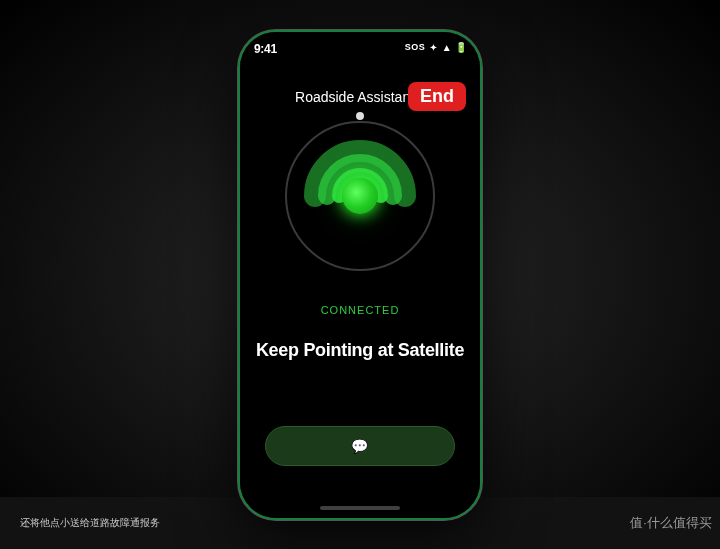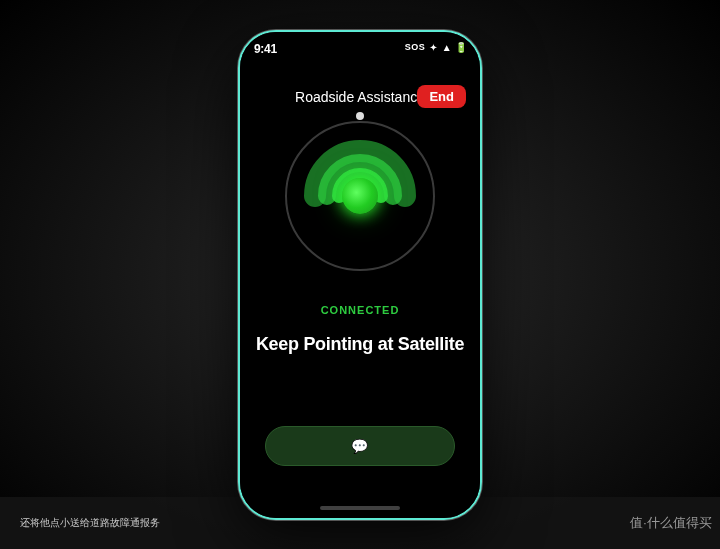--- a/index.html
+++ b/index.html
@@ -54,21 +54,21 @@
       color: #999;
       font-size: 13px;
     }
 
     
     .phone {
       width: 244px;
       height: 490px;
       background: #000000;
       border-radius: 38px;
-      border: 2px solid #5eead4;
+      border: 2px solid #15803d;
       position: relative;
       overflow: hidden;
       box-shadow:
         0 0 0 1px #555,
         0 20px 60px rgba(0,0,0,0.8),
         inset 0 0 0 1px #222;
       z-index: 10;
     }
 
     
@@ -172,21 +172,21 @@
     .nav-title {
       color: #fff;
       font-size: 14px;
       font-weight: 500;
     }
     .nav-end-btn {
       position: absolute;
       right: 14px;
       background: #e02020;
       color: #fff;
-      font-size: 13px;
+      font-size: 18px;
       font-weight: 600;
       padding: 4px 12px;
       border-radius: 8px;
       border: none;
       cursor: pointer;
     }
 
     
     .phone-screen {
       position: absolute;
@@ -243,24 +243,24 @@
     }
 
     
     .status-section {
       margin-top: 28px;
       text-align: center;
     }
     .connected-label {
       color: #2ecc40;
       font-size: 11px;
-      font-weight: 700;
+      font-weight: 400;
       letter-spacing: 1px;
       text-transform: uppercase;
-      margin-bottom: 18px;
+      margin-bottom: 24px;
     }
     .instruction-text {
       color: #fff;
       font-size: 18px;
       font-weight: 600;
       letter-spacing: -0.3px;
     }
 
     
     .show-messages-btn {

